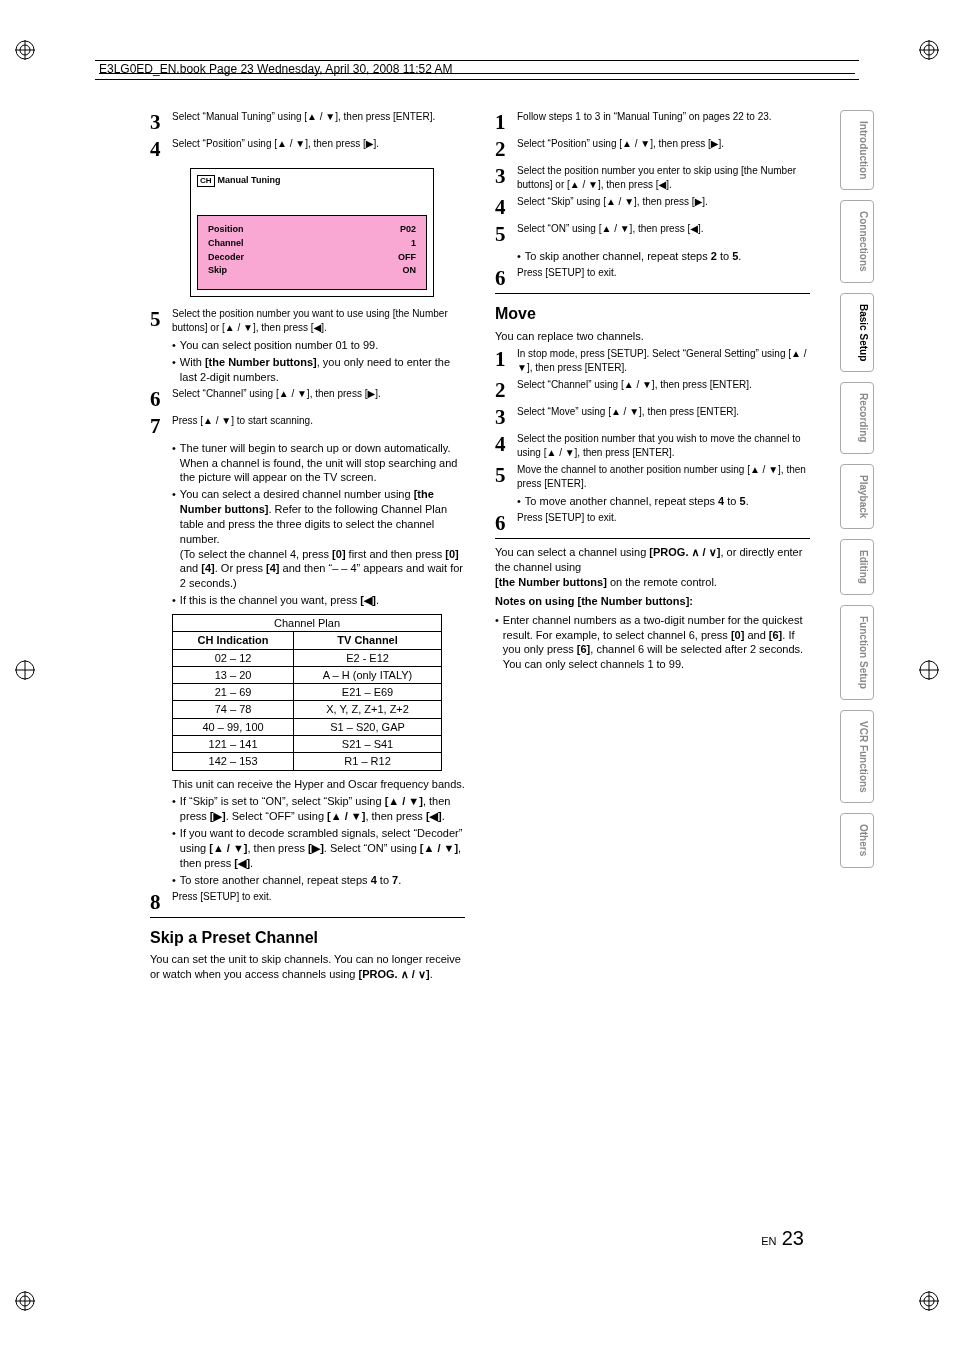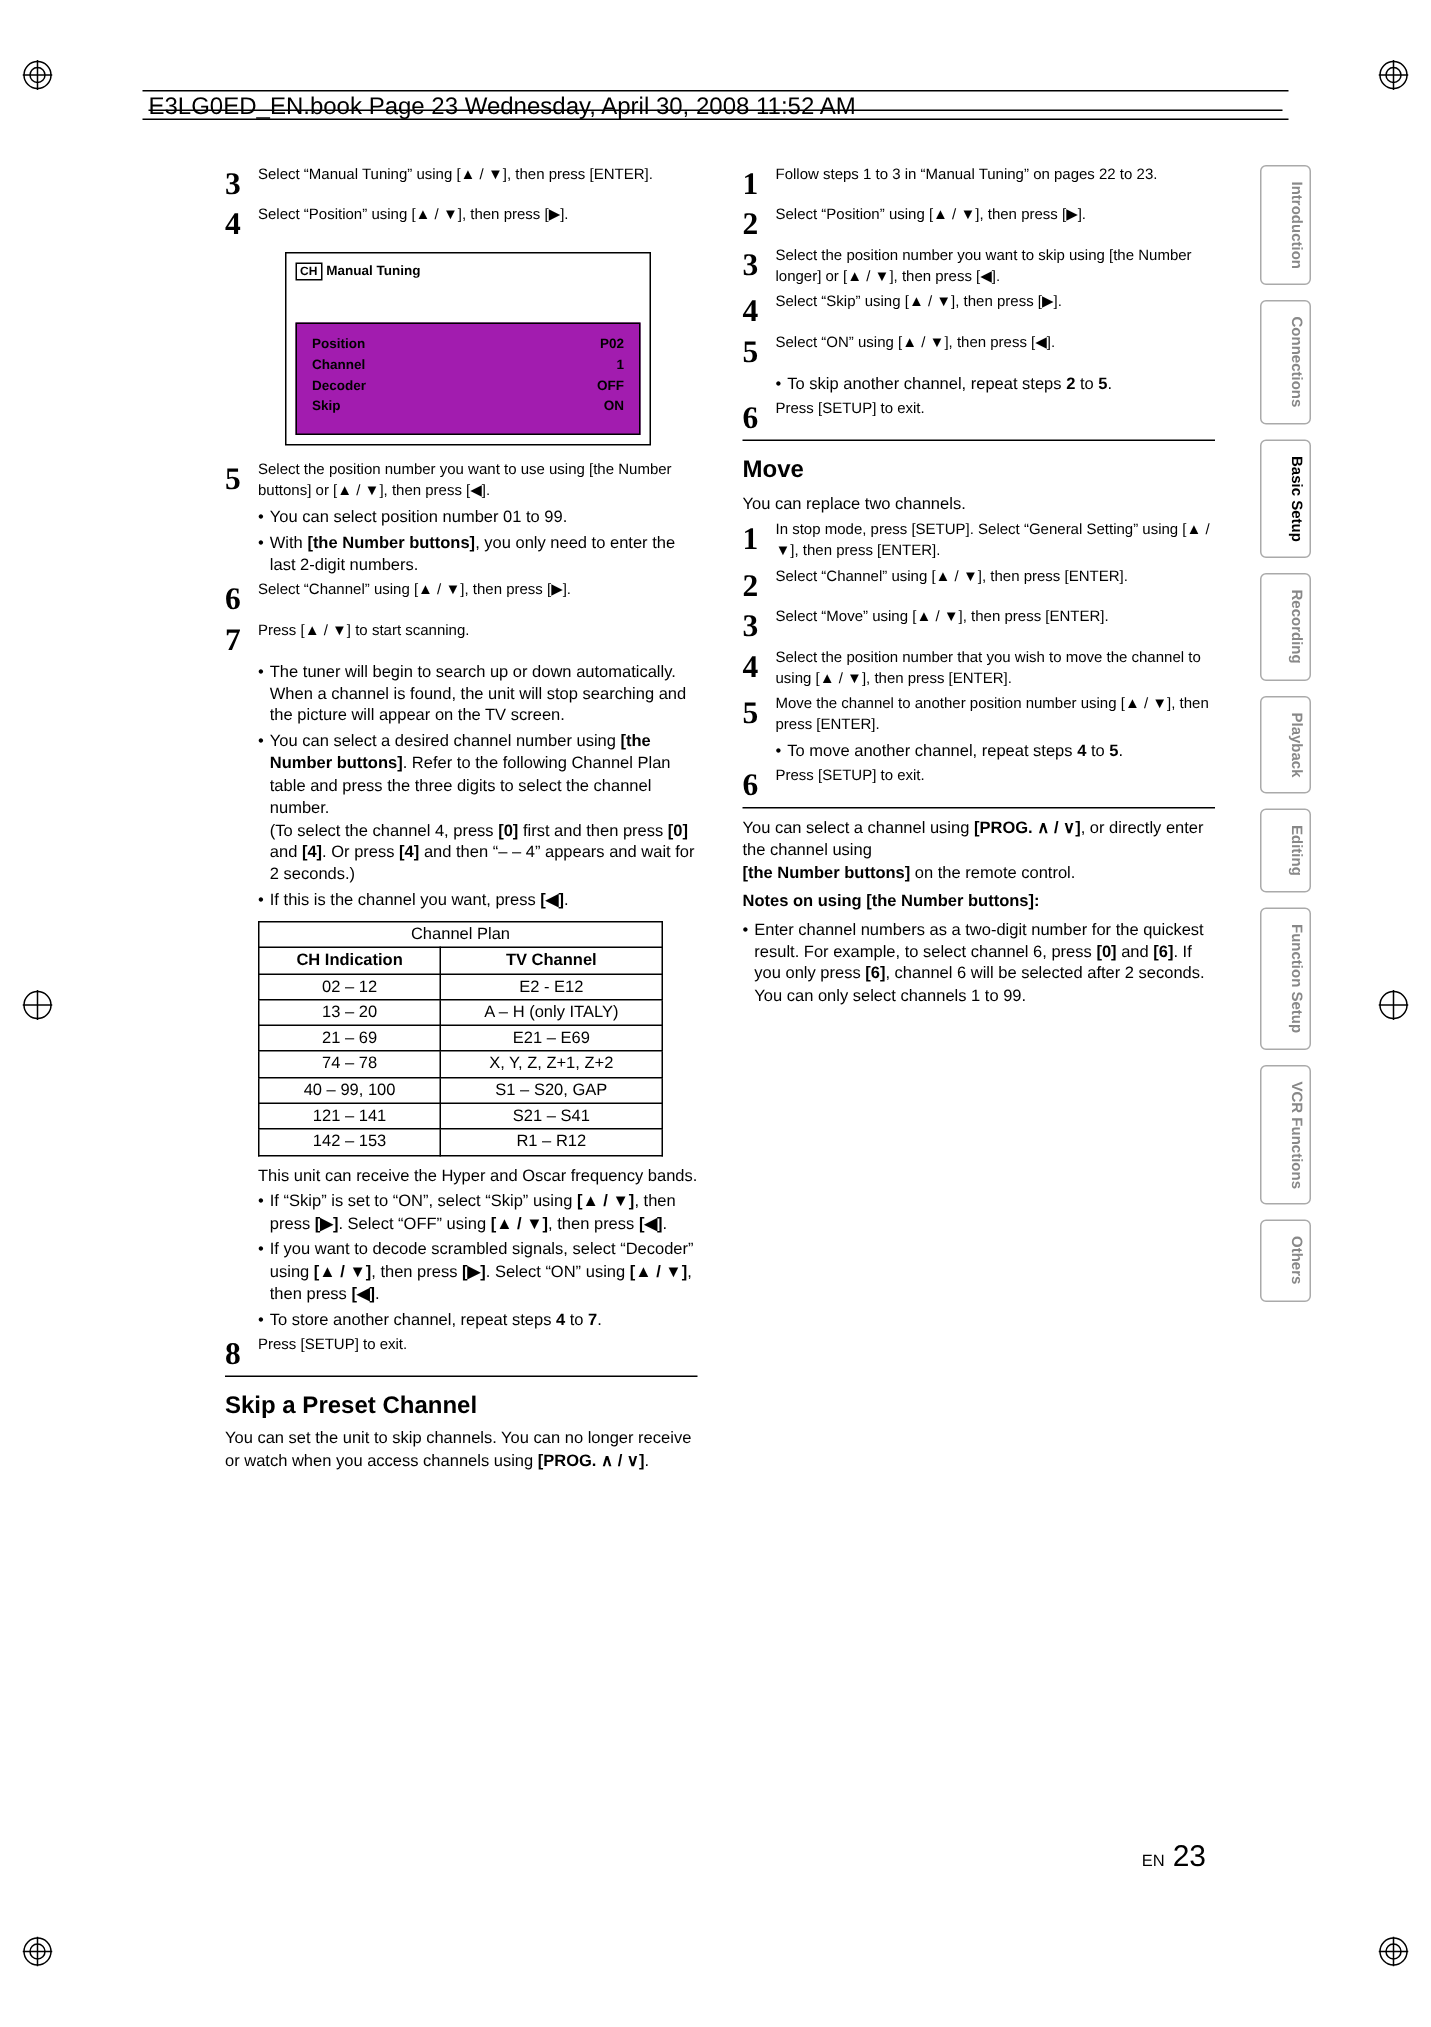--- a/index.html
+++ b/index.html
@@ -27,21 +27,21 @@
   .cm-br { bottom: 40px; right: 15px; }
   .cm-ml { top: 660px; left: 15px; }
   .cm-mr { top: 660px; right: 15px; }
   .reg { border:none; }
   .reg svg circle { fill:none; stroke:#000; stroke-width:1; }
   .header-line {
     position: absolute;
     top: 60px;
     left: 95px;
     right: 95px;
-    font-size: 16px;
+    font-size: 12px;
     border-bottom: 0.5px solid #000;
     border-top: 0.5px solid #000;
     padding: 1px 4px 3px 4px;
     height: 14px;
   }
   .header-inner { border-bottom: 0.5px solid #000; height:11px; }
   .page {
     position: absolute;
     top: 110px;
     left: 150px;
@@ -59,21 +59,21 @@
   .osd {
     border: 1px solid #000;
     padding: 6px;
     margin: 8px 0 10px 40px;
     width: 230px;
     font-size: 9.5px;
     font-family: Arial, sans-serif;
   }
   .osd-title { font-weight:bold; font-size:9px; margin-bottom:22px; display:flex; align-items:center; gap:3px;}
   .osd-title .ico { border:1px solid #000; padding:0 2px; font-size:8px;}
-  .osd-inner { border:1px solid #000; padding:6px 10px 10px 10px; margin-top:28px; background:#a21caf;}
+  .osd-inner { border:1px solid #000; padding:6px 10px 10px 10px; margin-top:28px; background:#f9a8d4;}
   .osd-row { display:flex; justify-content:space-between; font-weight:bold; font-size:9px; margin:2px 0;}
   .h3 { font-size: 16px; font-weight: bold; margin: 10px 0 4px 0; }
   .hr { border-top: 1px solid #000; margin: 4px 0 6px 0; }
   .body-text { font-size: 11px; line-height:1.35; margin-bottom:4px;}
   .table { width: 270px; border-collapse: collapse; font-size: 11px; margin: 6px 0 6px 22px;}
   .table th, .table td { border:1px solid #000; padding:1px 6px; text-align:center; }
   .table th { font-weight:bold; }
   .table .title-row td { font-weight:normal; border:1px solid #000;}
   .tabs {
     position: absolute;
@@ -305,21 +305,21 @@
     <div class="step">
         <div class="step-num">1</div>
       <div class="step-text">Follow steps 1 to 3 in “Manual Tuning” on pages 22 to 23.</div>
       </div>
     <div class="step">
         <div class="step-num">2</div>
       <div class="step-text">Select “Position” using [▲ / ▼], then press [▶].</div>
       </div>
     <div class="step">
         <div class="step-num">3</div>
-      <div class="step-text">Select the position number you want to skip using [the Number longer] or [▲ / ▼], then press [◀].</div>
+      <div class="step-text">Select the position number you enter to skip using [the Number buttons] or [▲ / ▼], then press [◀].</div>
       </div>
     <div class="step">
         <div class="step-num">4</div>
       <div class="step-text">Select “Skip” using [▲ / ▼], then press [▶].</div>
       </div>
     <div class="step">
         <div class="step-num">5</div>
       <div class="step-text">Select “ON” using [▲ / ▼], then press [◀].</div>
       </div>
     <div class="sub-bullet">

